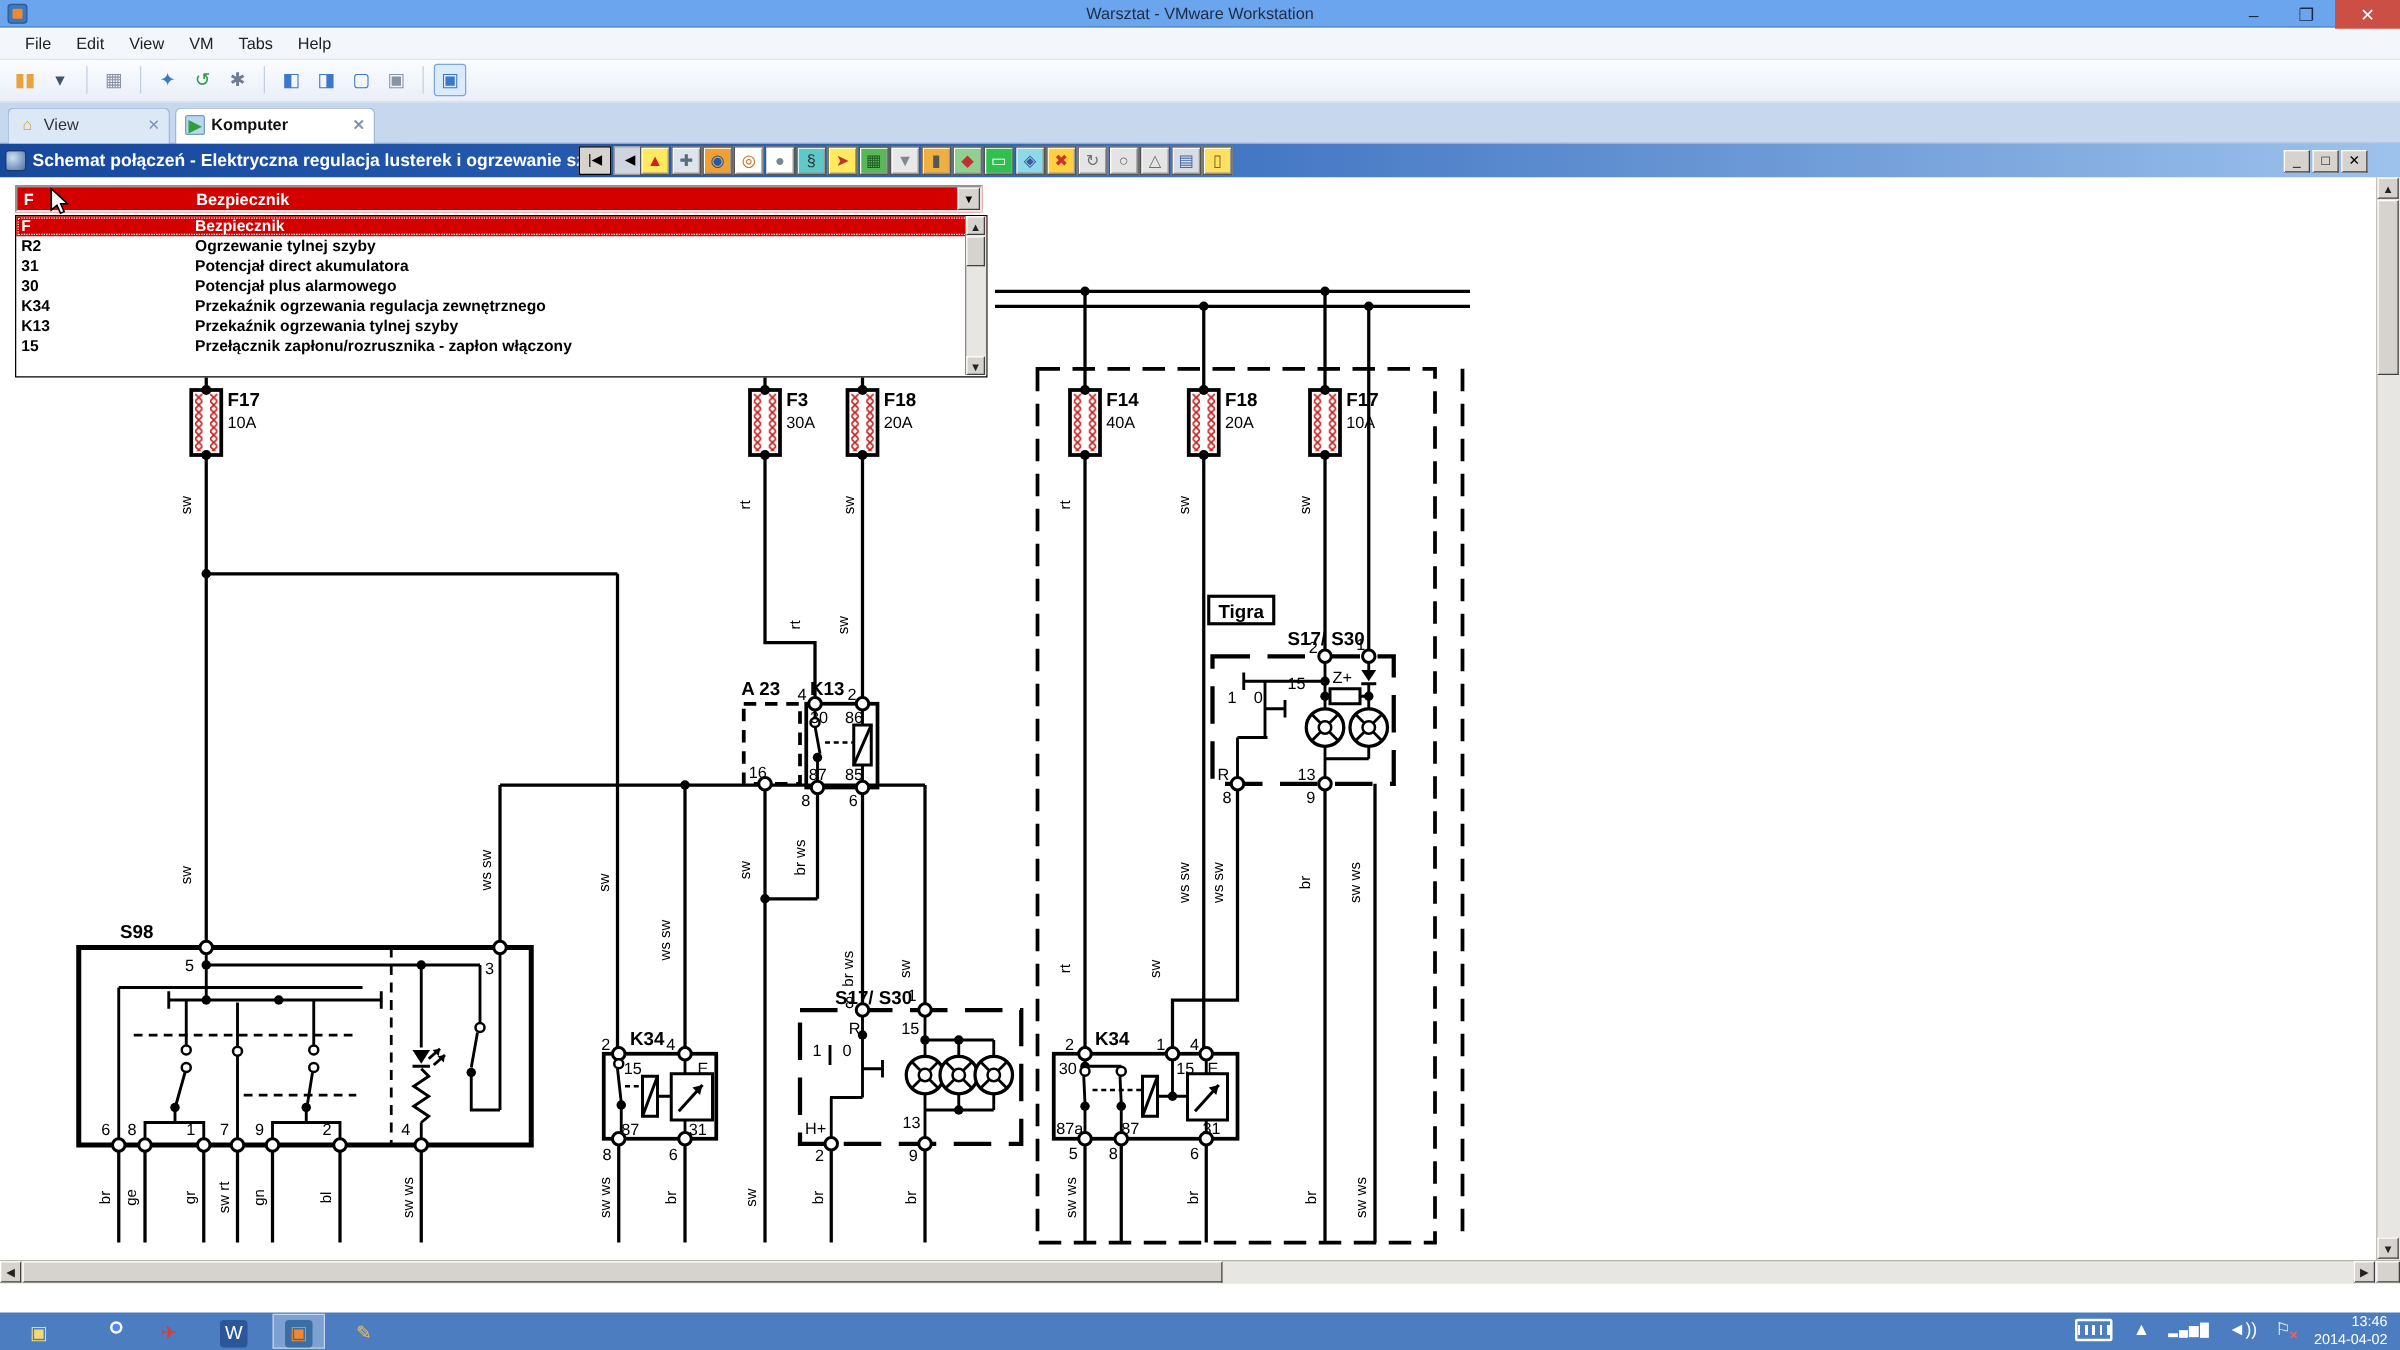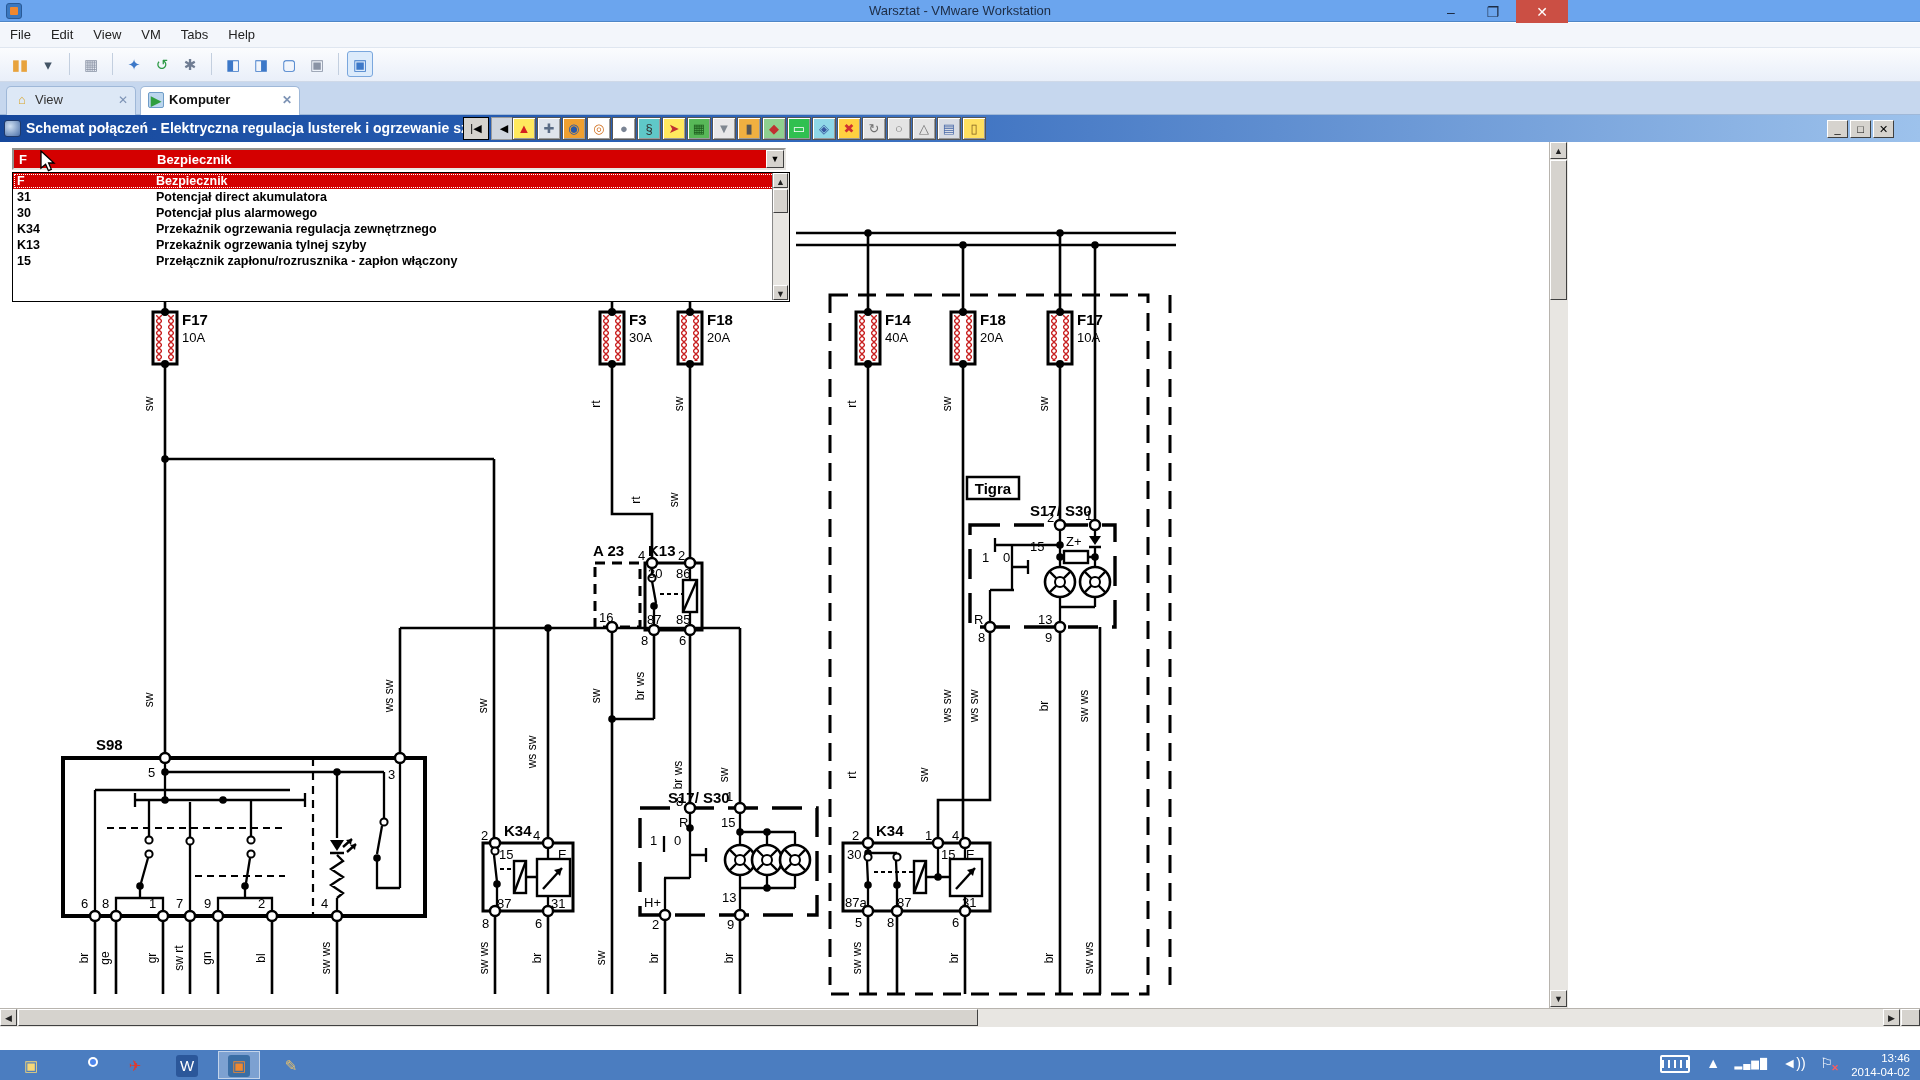--- a/index.html
+++ b/index.html
@@ -1,29 +1,29 @@
 <!DOCTYPE html>
 <html><head>
 <meta charset="utf-8">
 <style>
   * { margin:0; padding:0; box-sizing:border-box; }
   html,body { width:1920px; height:1080px; overflow:hidden; font-family:"Liberation Sans",sans-serif; }
-  #screen { position:relative; width:1568px; height:1080px; background:#fff; }
+  #screen { position:relative; width:1920px; height:1080px; background:#fff; }
 
   
   .vm-titlebar { position:absolute; left:0; top:0; width:1920px; height:22px; background:#6ba5ee; border-bottom:1px solid #4f86c6; }
   .vm-title { position:absolute; left:0; right:0; top:3px; text-align:center; font-size:13px; color:#1d2c44; }
   .vm-logo { position:absolute; left:6px; top:3px; width:16px; height:16px; background:#3a78c0; border-radius:3px; border:1px solid #2a5a96; }
   .vm-logo::after { content:""; position:absolute; left:3px; top:3px; width:8px; height:8px; background:#f0882f; border-radius:1px; }
   .winbtn { position:absolute; top:0; height:28px; text-align:center; font-size:14px; color:#1d2c44; line-height:24px; cursor:default; }
   .winbtn.min { right:97px; width:40px; }
   .winbtn.res { right:55px; width:40px; }
   .winbtn.cls { right:0; width:52px; background:#cb4f44; color:#fff; height:28px; }
 
-  .vm-menubar { position:absolute; left:0; top:23px; width:1920px; height:25px; background:#f3f6fb; border-bottom:1px solid #dfe6f0; }
+  .vm-menubar { position:absolute; left:0; top:23px; width:1920px; height:25px; background:#f3f6fb; border-bottom:1px solid #dfe6f0;padding-left:10px; }
   .menu-item { display:inline-block; padding:4px 10px; font-size:13px; color:#222; }
 
   .vm-toolbar { position:absolute; left:0; top:48px; width:1920px; height:34px; background:linear-gradient(#fbfcfe,#e9eff9); border-bottom:1px solid #cfd9e8; padding:3px 6px; }
   .tbtn { display:inline-block; min-width:26px; height:26px; line-height:26px; text-align:center; font-size:15px; vertical-align:top; margin:0 1px; border:1px solid transparent; border-radius:3px; }
   .tbtn.active { border-color:#7aa7dd; background:#dcebfb; }
   .tsep { display:inline-block; width:1px; height:22px; background:#c3cfdf; margin:2px 7px; vertical-align:top; }
 
   .vm-tabbar { position:absolute; left:0; top:82px; width:1920px; height:33px; background:#c6d7ee; border-bottom:1px solid #9fb8d8; }
   .tab { position:absolute; top:4px; height:29px; border:1px solid #9fb8d8; border-bottom:none; border-radius:5px 5px 0 0; font-size:13px; padding:5px 8px 0 28px; }
   .tab.inactive { left:6px; width:130px; background:#dde8f6; color:#333; }
@@ -498,20 +498,24 @@
     <span class="lbl">Bezpiecznik</span>
     <span class="combo-btn">▼</span>
   </div>
   <div class="dlist" id="dlist">
 
     <div class="drow selected">
         <span class="code">F</span>
         <span class="lbl">Bezpiecznik</span>
       </div>
       <div class="drow">
+        <span class="code">R2</span>
+        <span class="lbl">Ogrzewanie tylnej szyby</span>
+      </div>
+      <div class="drow">
         <span class="code">31</span>
         <span class="lbl">Potencjał direct akumulatora</span>
       </div>
       <div class="drow">
         <span class="code">30</span>
         <span class="lbl">Potencjał plus alarmowego</span>
       </div>
       <div class="drow">
         <span class="code">K34</span>
         <span class="lbl">Przekaźnik ogrzewania regulacja zewnętrznego</span>

